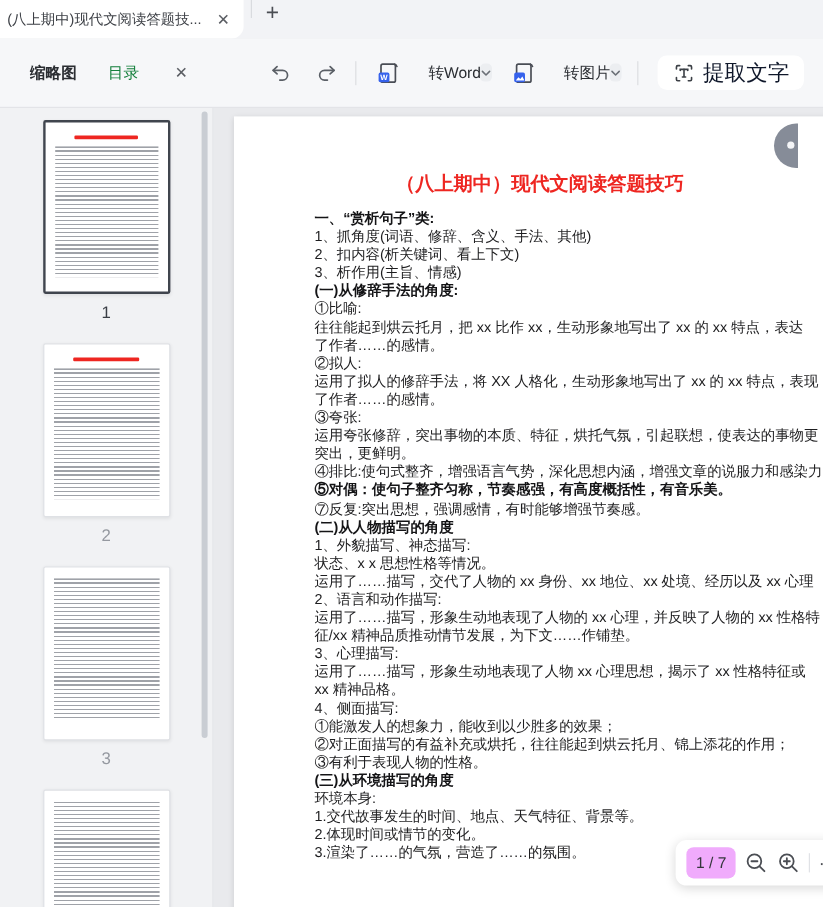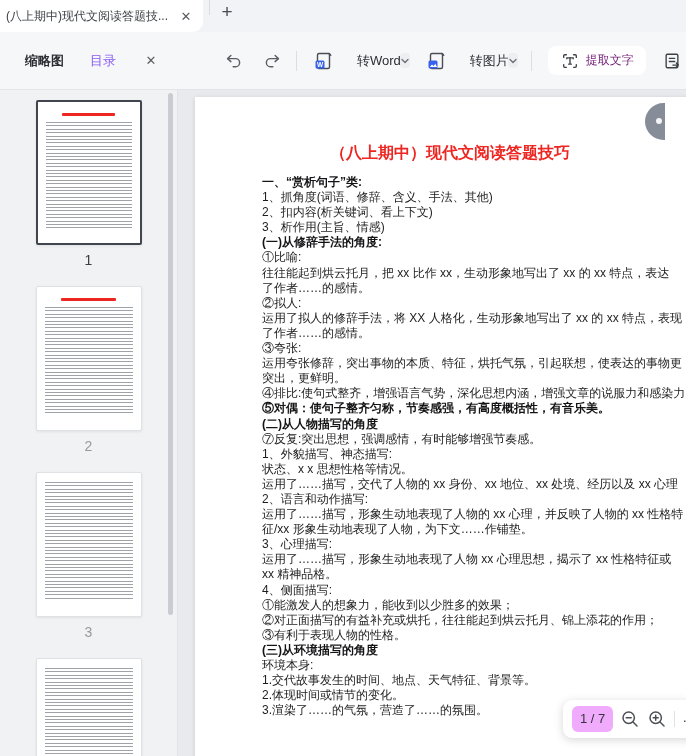--- a/index.html
+++ b/index.html
@@ -11,35 +11,35 @@
   
   .tabbar{position:absolute;left:0;top:0;width:686px;height:32px;background:#f2f3f6;display:flex;align-items:flex-start}
   .tab{width:203px;height:32px;background:#ffffff;display:flex;align-items:center;padding:0 6px 0 6px;box-sizing:border-box;border-radius:0 0 10px 0}
   .tab-title{flex:1;font-size:12px;color:#3d4046;white-space:nowrap;overflow:hidden}
   .icon-x{width:22px;height:22px;display:flex;align-items:center;justify-content:center;color:#5b5e64;font-size:13px;cursor:pointer}
   .tab-sep{width:1px;height:15px;background:#d9dbdf;margin-left:6px}
   .newtab{width:34px;height:24px;display:flex;align-items:center;justify-content:center;font-size:19px;color:#4a4d53;cursor:pointer}
   
   .strip{position:absolute;left:0;top:32px;width:686px;height:58px;background:#f6f7f9;border-bottom:1px solid #e3e4e8;display:flex;align-items:center;box-sizing:border-box}
   .side-head{width:178px;flex:none;display:flex;align-items:center;padding-left:25px;box-sizing:border-box}
-  .side-tab{font-size:13px;color:#8b5cf6;cursor:pointer}
+  .side-tab{font-size:13px;color:#15803d;cursor:pointer}
   .side-tab.active{color:#2b2e33;font-weight:bold}
   .side-tab + .side-tab{margin-left:26px}
   .side-close{margin-left:auto;margin-right:16px}
   .toolbar{flex:1;display:flex;align-items:center;padding-left:44px;overflow:hidden}
   .tb-ic{width:20px;height:20px;flex:none;display:flex;align-items:center;justify-content:center;cursor:pointer}
   .tb-ic svg{display:block}
   .tb-ic.undo{margin-right:21px}
   .tb-ic.redo{margin-right:13px}
   .v-sep{width:1px;height:20px;background:#dcdee2;flex:none}
   .tb-btn{display:flex;align-items:center;gap:24px;margin-left:16px;cursor:pointer}
   .tb-btn .lbl{font-size:13px;color:#2b2e33;white-space:nowrap}
   .chev{width:15px;height:15px;border-radius:4px;background:#eceef1;display:flex;align-items:center;justify-content:center;margin-left:-1px;cursor:pointer}
   .tb-white{background:#fff;border-radius:8px;height:29px;padding:0 12px;display:flex;align-items:center;gap:6px;margin-left:16px;cursor:pointer}
-  .tb-white .lbl{font-size:12px;color:#701a75;white-space:nowrap}
+  .tb-white .lbl{font-size:18px;color:#0f172a;white-space:nowrap}
   .toolbar .v-sep.right{margin-left:13px}
   
   .sidebar{position:absolute;left:0;top:90px;width:178px;height:666px;background:#f1f2f4;border-right:1px solid #e2e3e7;box-sizing:border-box;overflow:hidden}
   .thumb-list{padding-top:10px}
   .thumb-item{width:106px;margin:0 auto;cursor:pointer}
   .thumb-page{width:106px;height:145px;background:#fff;border:1px solid #dfe1e5;box-sizing:border-box;border-radius:2px;padding:9px 8px;box-shadow:0 1px 3px rgba(0,0,0,.07)}
   .thumb-page.selected{border:2px solid var(--sel,#40454e)}
   .mini-title{height:3px;width:62%;background:var(--red,#ee2621);margin:2px auto 6px;border-radius:1px}
   .mini-lines{background:repeating-linear-gradient(to bottom,#9fa2a8 0,#9fa2a8 1px,transparent 1px,transparent 3.4px)}
   .mini-lines.tall{height:118px}
@@ -199,28 +199,28 @@
         <div class="doc-line">往往能起到烘云托月，把 xx 比作 xx，生动形象地写出了 xx 的 xx 特点，表达</div>
         <div class="doc-line">了作者……的感情。</div>
         <div class="doc-line">②拟人:</div>
         <div class="doc-line">运用了拟人的修辞手法，将 XX 人格化，生动形象地写出了 xx 的 xx 特点，表现</div>
         <div class="doc-line">了作者……的感情。</div>
         <div class="doc-line">③夸张:</div>
         <div class="doc-line">运用夸张修辞，突出事物的本质、特征，烘托气氛，引起联想，使表达的事物更</div>
         <div class="doc-line">突出，更鲜明。</div>
         <div class="doc-line">④排比:使句式整齐，增强语言气势，深化思想内涵，增强文章的说服力和感染力。</div>
         <div class="doc-line b">⑤对偶：使句子整齐匀称，节奏感强，有高度概括性，有音乐美。</div>
+        <div class="doc-line">⑦反复:突出思想，强调感情，有时能够增强节奏感。</div>
         <div class="doc-line b">(二)从人物描写的角度</div>
-        <div class="doc-line">⑦反复:突出思想，强调感情，有时能够增强节奏感。</div>
         <div class="doc-line">1、外貌描写、神态描写:</div>
         <div class="doc-line">状态、x x 思想性格等情况。</div>
         <div class="doc-line">运用了……描写，交代了人物的 xx 身份、xx 地位、xx 处境、经历以及 xx 心理</div>
         <div class="doc-line">2、语言和动作描写:</div>
         <div class="doc-line">运用了……描写，形象生动地表现了人物的 xx 心理，并反映了人物的 xx 性格特</div>
-        <div class="doc-line">征/xx 形象生动地表现了人物，为下文……作铺垫。</div>
+        <div class="doc-line">征/xx 精神品质推动情节发展，为下文……作铺垫。</div>
         <div class="doc-line">3、心理描写:</div>
         <div class="doc-line">运用了……描写，形象生动地表现了人物 xx 心理思想，揭示了 xx 性格特征或</div>
         <div class="doc-line">xx 精神品格。</div>
         <div class="doc-line">4、侧面描写:</div>
         <div class="doc-line">①能激发人的想象力，能收到以少胜多的效果；</div>
         <div class="doc-line">②对正面描写的有益补充或烘托，往往能起到烘云托月、锦上添花的作用；</div>
         <div class="doc-line">③有利于表现人物的性格。</div>
         <div class="doc-line b">(三)从环境描写的角度</div>
         <div class="doc-line">环境本身:</div>
         <div class="doc-line">1.交代故事发生的时间、地点、天气特征、背景等。</div>

